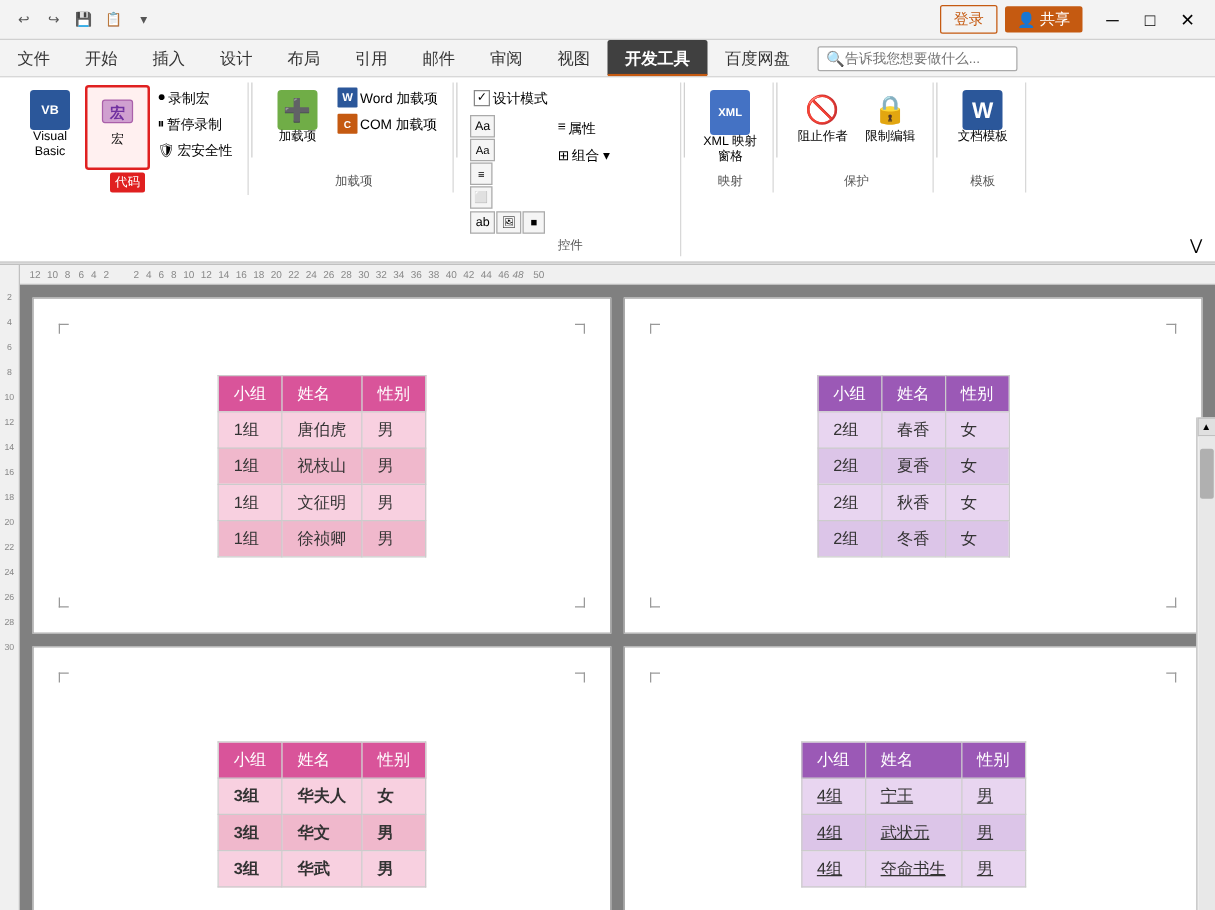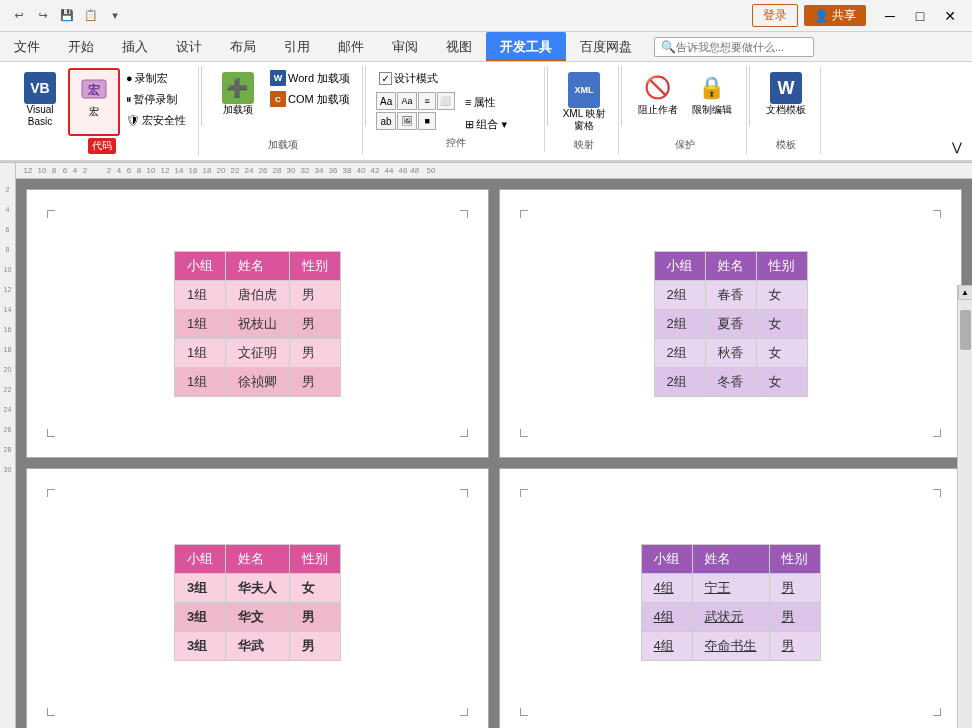--- a/index.html
+++ b/index.html
@@ -20,21 +20,21 @@
     .title-bar-controls { display: flex; gap: 2px; }
     .title-btn { width: 28px; height: 24px; border: none; background: transparent; cursor: pointer; font-size: 14px; display: flex; align-items: center; justify-content: center; }
     .quick-access { display: flex; align-items: center; gap: 2px; }
     .qa-btn { width: 22px; height: 22px; border: none; background: transparent; cursor: pointer; font-size: 11px; display: flex; align-items: center; justify-content: center; color: #555; }
 
     
     .ribbon { background: #f3f3f3; border-bottom: 1px solid #c0c0c0; }
     .ribbon-tabs { display: flex; height: 30px; background: #f3f3f3; border-bottom: 1px solid #d0d0d0; }
     .ribbon-tab { padding: 0 14px; line-height: 30px; font-size: 13px; cursor: pointer; color: #333; border: none; background: transparent; }
     .ribbon-tab.active { color: #c55a11; border-bottom: 2px solid #c55a11; font-weight: bold; background: white; }
-    .ribbon-tab.highlighted { background: #3b82f6; color: white; border-radius: 2px 2px 0 0; }
+    .ribbon-tab.highlighted { background: #404040; color: white; border-radius: 2px 2px 0 0; }
 
     .ribbon-content { display: flex; background: white; padding: 4px 6px; border-bottom: 2px solid #d0d0d0; min-height: 90px; align-items: flex-start; }
     .ribbon-group { display: flex; flex-direction: column; align-items: center; padding: 2px 8px; border-right: 1px solid #d8d8d8; position: relative; min-width: 60px; }
     .ribbon-group:last-child { border-right: none; }
     .ribbon-group-label { font-size: 10px; color: #555; margin-top: 2px; text-align: center; }
     .ribbon-group-content { display: flex; align-items: flex-start; gap: 2px; flex: 1; }
 
     .ribbon-btn-large { display: flex; flex-direction: column; align-items: center; width: 52px; height: 68px; border: none; background: transparent; cursor: pointer; font-size: 11px; padding: 4px 2px; border-radius: 2px; }
     .ribbon-btn-large .btn-text { font-size: 10px; line-height: 1.2; text-align: center; }
 
@@ -145,21 +145,21 @@
       </div>
     </div>
   </div>
 
   <div class="ribbon-content">
 
     <div class="ribbon-group">
       <div class="ribbon-group-content">
 
         <button class="ribbon-btn-large">
-          <div style="width:32px;height:32px;background:#2b579a;color:white;display:flex;align-items:center;justify-content:center;font-size:14px;font-weight:bold;border-radius:3px;">VB</div>
+          <div style="width:32px;height:32px;background:#2b579a;color:white;display:flex;align-items:center;justify-content:center;font-size:10px;font-weight:bold;border-radius:3px;">VB</div>
           <span class="btn-text">Visual Basic</span>
         </button>
 
         <button class="ribbon-btn-large macro-btn-highlighted" style="border:2px solid #e02020; border-radius:3px; background: #fff0f0;">
           <div style="width:32px;height:32px;display:flex;align-items:center;justify-content:center;">
             <svg width="28" height="28" viewBox="0 0 28 28">
                 <rect x="2" y="4" width="24" height="18" rx="2" fill="#d0a0d0" stroke="#aa60aa" stroke-width="1"></rect>
                 <text x="14" y="18" text-anchor="middle" font-size="12" font-weight="bold" fill="#7030a0">宏</text>
               </svg>
           </div>
@@ -211,21 +211,21 @@
     <div class="ribbon-group">
       <div class="ribbon-group-content" style="flex-direction:column; align-items:flex-start;">
         <div style="display:flex; gap:2px; margin-bottom:2px;">
           <button class="ctrl-btn">
             <div class="checkbox-fake">✓</div>
             <span>设计模式</span>
           </button>
         </div>
         <div style="display:flex; gap:2px; flex-wrap:wrap; width:160px;">
           <div style="display:flex; flex-direction:column; gap:2px;">
-            <div style="display:flex; gap:1px;">
+            <div style="display:flex; gap:1px;flex-direction:column;">
               <button style="width:20px;height:18px;border:1px solid #aaa;background:#f5f5f5;cursor:pointer;font-size:10px;">Aa</button>
               <button style="width:20px;height:18px;border:1px solid #aaa;background:#f5f5f5;cursor:pointer;font-size:9px;">Aa</button>
               <button style="width:18px;height:18px;border:1px solid #aaa;background:#f5f5f5;cursor:pointer;font-size:9px;">≡</button>
               <button style="width:18px;height:18px;border:1px solid #aaa;background:#f5f5f5;cursor:pointer;font-size:9px;">⬜</button>
             </div>
             <div style="display:flex; gap:1px;">
               <button style="width:20px;height:18px;border:1px solid #aaa;background:#f5f5f5;cursor:pointer;font-size:10px;">ab</button>
               <button style="width:20px;height:18px;border:1px solid #aaa;background:#f5f5f5;cursor:pointer;font-size:9px;">🖼</button>
               <button style="width:18px;height:18px;border:1px solid #aaa;background:#f5f5f5;cursor:pointer;font-size:9px;">■</button>
             </div>

